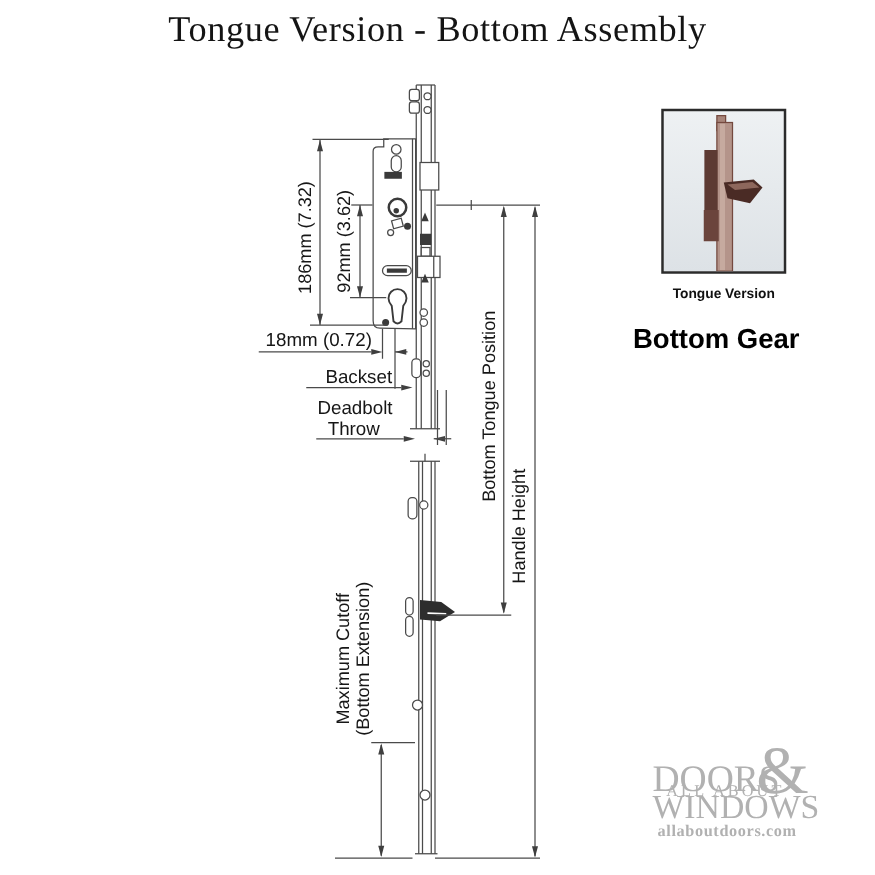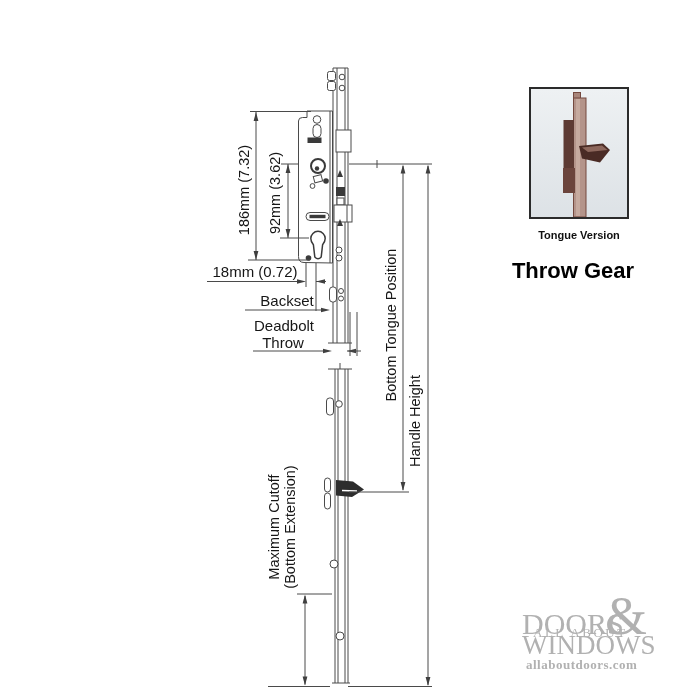--- a/index.html
+++ b/index.html
@@ -26,20 +26,21 @@
   .wm-2{left:522px;top:609px;font-size:30px;}
   .wm-amp{left:605px;top:589px;font-size:54px;}
   .wm-3{left:522px;top:632px;font-size:27px;}
   .wm-url{left:526px;top:658px;font-size:13px;font-weight:700;letter-spacing:0.5px;}
 </style>
 </head>
 <body>
 
 <div class="page">
 
+  <h1 class="page-title">Tongue Version - Bottom Assembly</h1>
 
   <svg class="drawing" width="700" height="700" viewBox="0 0 700 700">
 
     <g>
       <line class="ln" x1="333" y1="68" x2="333" y2="343"></line>
       <line class="ln" x1="337" y1="68" x2="337" y2="343"></line>
       <line class="ln" x1="345" y1="68" x2="345" y2="343"></line>
       <line class="ln" x1="348" y1="68" x2="348" y2="343"></line>
       <line class="ln" x1="333" y1="68" x2="348" y2="68"></line>
       <line class="ln" x1="328" y1="343" x2="352" y2="343"></line>
@@ -181,21 +182,21 @@
       <rect x="45" y="10" width="4" height="117" fill="#c6aa9f"></rect>
       <rect x="32.5" y="31" width="10.5" height="49" fill="#5d3a33"></rect>
       <g>
         <polygon points="48,57 72,54.5 79,61 69,73.5 51,69.5" fill="#4a2b25"></polygon>
         <polygon points="51,58.5 71,56.5 76.5,61 57,63" fill="#8d675c"></polygon>
       </g>
       <rect x="32" y="79" width="12" height="25" fill="#6b443c"></rect>
     </svg>
   </div>
   <div class="inset-caption">Tongue Version</div>
-  <div class="inset-title">Throw Gear</div>
+  <div class="inset-title">Bottom Gear</div>
 
   <div>
     <div class="wm wm-1">ALL ABOUT</div>
     <div class="wm wm-2">DOORS</div>
     <div class="wm wm-amp">&amp;</div>
     <div class="wm wm-3">WINDOWS</div>
     <div class="wm wm-url">allaboutdoors.com</div>
   </div>
 
 </div>

